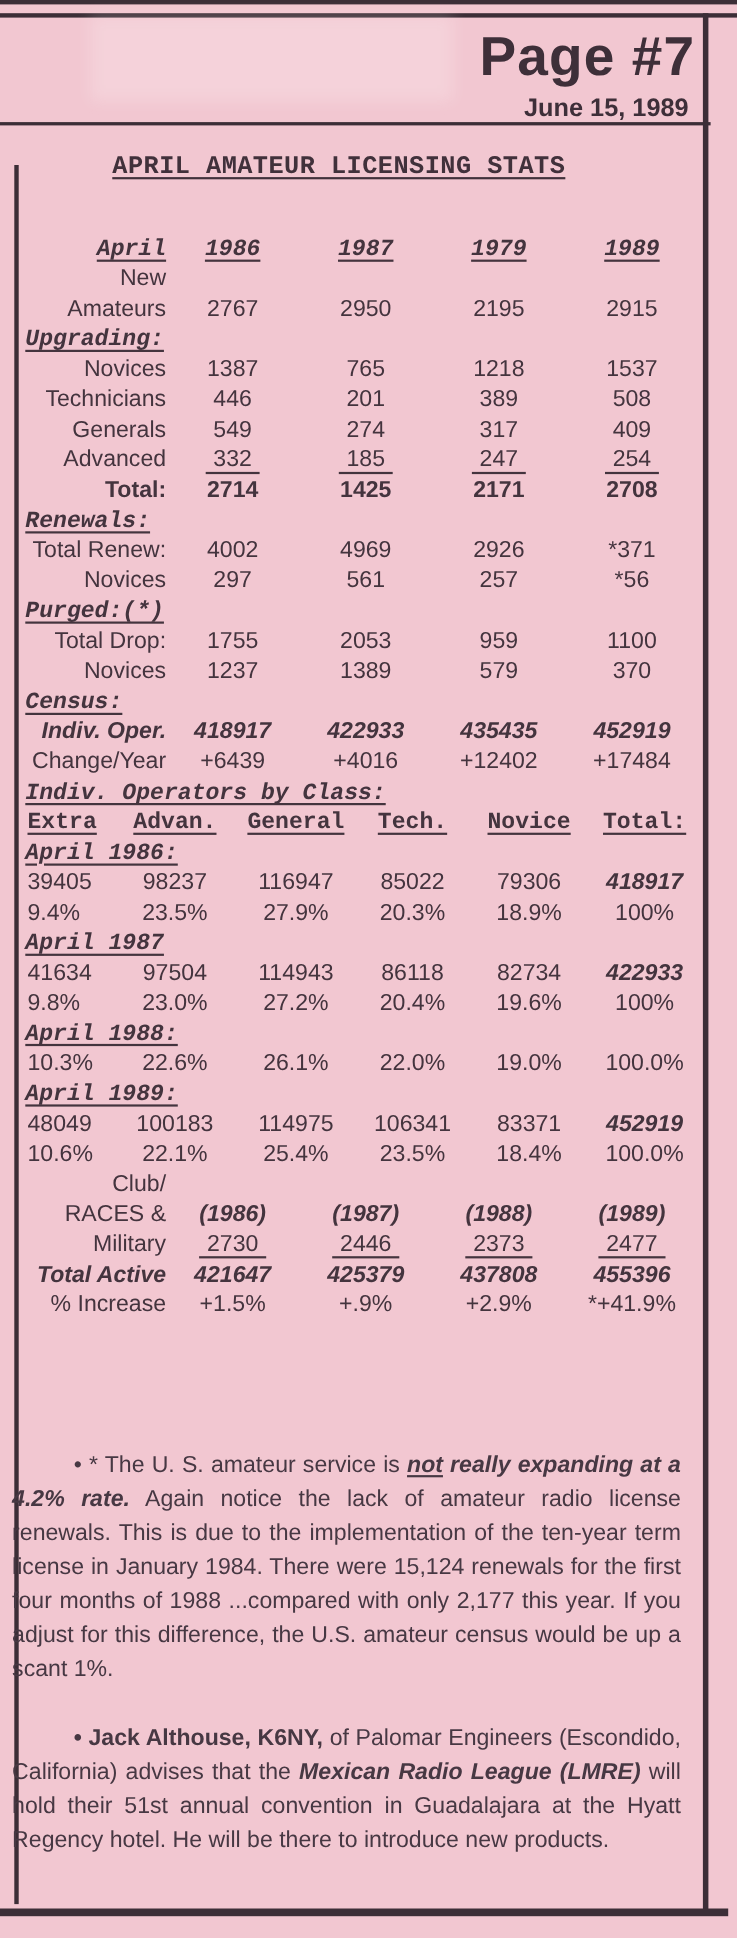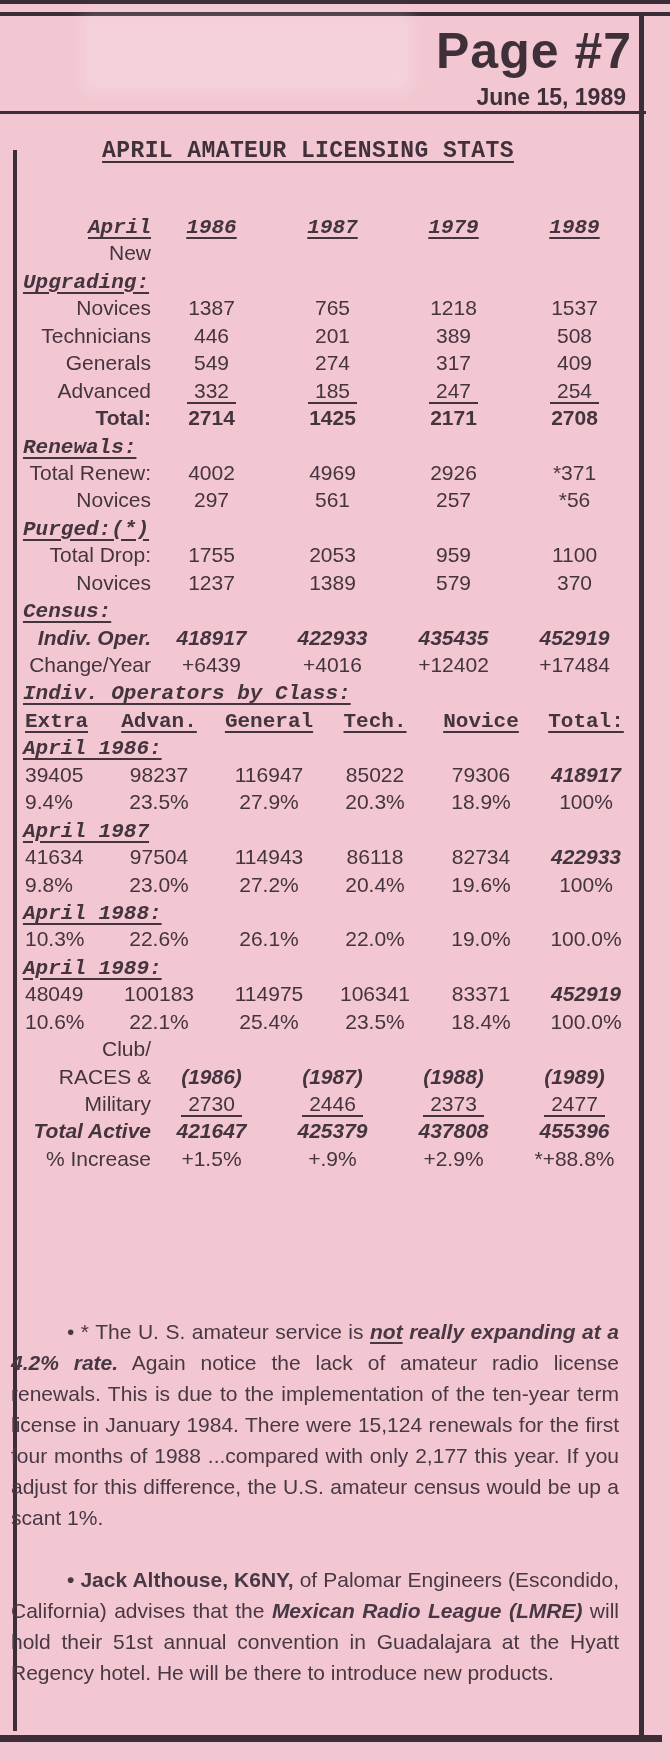--- a/index.html
+++ b/index.html
@@ -85,20 +85,27 @@
         <span class="tval bi"><span class="u">1989</span></span>
       </div>
     <div id="stats-body">
         <div class="trow">
           <span class="tlabel">New</span>
           <span class="tval"></span>
           <span class="tval"></span>
           <span class="tval"></span>
           <span class="tval"></span>
         </div>
+        <div class="trow">
+          <span class="tlabel">Amateurs</span>
+          <span class="tval">2767</span>
+          <span class="tval">2950</span>
+          <span class="tval">2195</span>
+          <span class="tval">2915</span>
+        </div>
         <div class="sectionrow"><span class="seclabel"><span class="u">Upgrading:</span></span></div>
         <div class="trow">
           <span class="tlabel">Novices</span>
           <span class="tval">1387</span>
           <span class="tval">765</span>
           <span class="tval">1218</span>
           <span class="tval">1537</span>
         </div>
         <div class="trow">
           <span class="tlabel">Technicians</span>
@@ -277,21 +284,21 @@
         <span class="tval bi">421647</span>
         <span class="tval bi">425379</span>
         <span class="tval bi">437808</span>
         <span class="tval bi">455396</span>
       </div>
       <div class="trow">
         <span class="tlabel ">% Increase</span>
         <span class="tval">+1.5%</span>
         <span class="tval">+.9%</span>
         <span class="tval">+2.9%</span>
-        <span class="tval">*+88.8%</span>
+        <span class="tval">*+41.9%</span>
       </div>
     </div>
 </div>
 
 <div class="copy" id="copy">
     <p><span class="seg-p">• * </span><span class="seg-p">The U. S. amateur service is </span><span class="seg-biu">not</span><span class="seg-bi"> really expanding at a 4.2% rate.</span><span class="seg-p">  Again notice the lack of amateur radio license renewals.  This is due to the implementation of the ten-year term license in January 1984.  There were 15,124 renewals for the first four months of 1988 ...compared with only 2,177 this year.  If you adjust for this difference, the U.S. amateur census would be up a scant 1%.</span></p>
     <p><span class="seg-b">• Jack Althouse, K6NY, </span><span class="seg-p">of Palomar Engineers (Escondido, California) advises that the </span><span class="seg-bi">Mexican Radio League (LMRE)</span><span class="seg-p"> will hold their 51st annual convention in Guadalajara at the Hyatt Regency hotel.  He will be there to introduce new products.</span></p>
   </div>
 
 </body></html>

